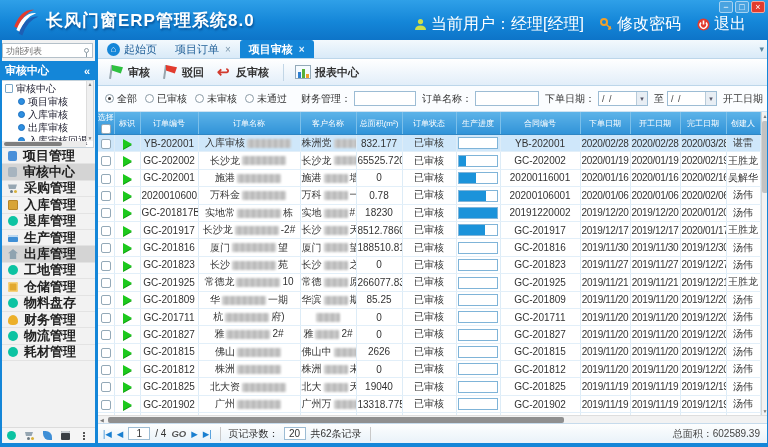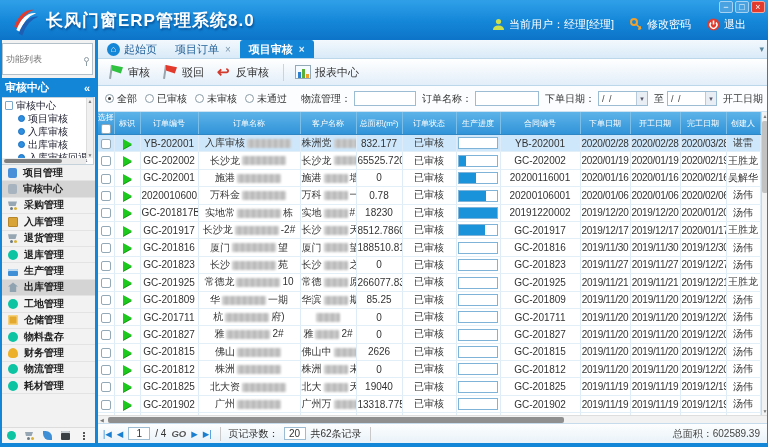--- a/index.html
+++ b/index.html
@@ -6,49 +6,49 @@
   *{box-sizing:border-box;}
   .window{width:768px;height:447px;position:relative;overflow:hidden;background:#fff;
     font-family:"Liberation Sans",sans-serif;display:flex;flex-direction:column;}
   
   .titlebar{height:40px;flex:0 0 40px;background:linear-gradient(180deg,#2fa0e8 0%,#1486d8 55%,#0d74c8 100%);
     display:flex;align-items:center;padding:0 8px;position:relative;}
   .logo{margin:2px 2px 0 2px;}
   .app-title{color:#fff;font-size:17px;font-weight:bold;letter-spacing:1px;
     text-shadow:1px 2px 2px rgba(0,50,110,.55);margin-left:4px;}
   .user-bar{margin-left:auto;display:flex;align-items:center;gap:16px;margin-right:14px;margin-top:8px;}
-  .ub-item{display:flex;align-items:center;gap:4px;color:#fff;font-size:11px;cursor:default;white-space:nowrap;}
+  .ub-item{display:flex;align-items:center;gap:4px;color:#fff;font-size:16px;cursor:default;white-space:nowrap;}
   .win-btns{position:absolute;top:1px;right:3px;display:flex;gap:2px;}
   .wbtn{width:14px;height:12px;font-size:9px;line-height:10px;text-align:center;color:#fff;
     background:#4aa3e0;border:1px solid #a5d2f2;border-radius:2px;cursor:default;}
   .wbtn.close{background:#e23b2e;border-color:#f2a79f;}
   
   .content{flex:1;display:flex;min-height:0;}
   
   .sidebar{width:95px;flex:0 0 95px;background:#f2f2f2;display:flex;flex-direction:column;min-height:0;}
-  .fn-search{margin:3px 2px;height:32px;background:#fff;border:1px solid #b4c0c9;display:flex;align-items:center;padding:0 3px;}
+  .fn-search{margin:3px 2px;height:15px;background:#fff;border:1px solid #b4c0c9;display:flex;align-items:center;padding:0 3px;}
   .fn-search input{flex:1;border:none;outline:none;font-size:9px;color:#555;width:60px;padding:0;font-family:inherit;background:transparent;}
   .pin{width:5px;height:5px;border:1px solid #8d9ba5;border-radius:50%;position:relative;flex:0 0 auto;}
   .pin::after{content:"";position:absolute;left:1px;top:4px;width:1px;height:4px;background:#8d9ba5;}
   .side-head{height:19px;flex:0 0 19px;background:#1486d8;color:#fff;font-size:11px;font-weight:bold;
     display:flex;align-items:center;justify-content:space-between;padding:0 5px;}
   .collapse{font-size:11px;cursor:default;}
   .tree{height:68px;flex:0 0 68px;background:#fff;border:1px solid #c5d2db;margin:0 1px;position:relative;
     font-size:10px;color:#223;overflow:hidden;padding:1px 8px 7px 3px;}
   .t-root,.t-row{height:13px;display:flex;align-items:center;gap:3px;white-space:nowrap;}
   .t-row{padding-left:13px;}
   .t-folder{width:8px;height:9px;border:1px solid #7ba7c8;background:#fdfdfd;border-radius:1px;flex:0 0 auto;}
   .t-dot{width:7px;height:7px;border-radius:50%;background:#2e8fe0;border:1px solid #1a6fc0;flex:0 0 auto;}
   .t-vscroll{position:absolute;right:0;top:0;bottom:6px;width:7px;background:#f0f0f0;border-left:1px solid #ddd;
     display:flex;flex-direction:column;justify-content:space-between;align-items:center;font-size:5px;color:#777;}
   .t-hscroll{position:absolute;left:0;right:7px;bottom:0;height:6px;background:#ececec;}
   .t-hthumb{position:absolute;left:2px;top:1px;height:4px;width:58px;background:#7f7f7f;border-radius:2px;}
   .side-items{display:flex;flex-direction:column;}
   .s-item{height:16.4px;flex:0 0 16.4px;display:flex;align-items:center;gap:6px;padding-left:8px;
-    font-size:10px;font-weight:bold;color:#222;border-bottom:1px solid #e3e3e3;background:#f2f2f2;cursor:default;white-space:nowrap;}
+    font-size:13px;font-weight:bold;color:#222;border-bottom:1px solid #e3e3e3;background:#f2f2f2;cursor:default;white-space:nowrap;}
   .s-item.selected{background:#d4d4d4;}
   .li-ic{width:10px;height:10px;flex:0 0 auto;display:inline-block;}
   .ic-dot{background:#0cc3a2;border-radius:50%;}
   .ic-doc-blue{background:#4a90d9;border-radius:2px;width:9px;}
   .ic-doc-gray{background:#a7b4bf;border-radius:2px;width:9px;}
   .ic-cart{position:relative;}
   .ic-cart::before{content:"";position:absolute;left:0;right:1px;top:1px;bottom:4px;background:#96a6b2;
     clip-path:polygon(0 0,100% 0,82% 100%,12% 100%);}
   .ic-cart::after{content:"";position:absolute;left:2px;bottom:0;width:3px;height:3px;border-radius:50%;
     background:#6c7a84;box-shadow:4px 0 0 #d8b13a;}
@@ -70,21 +70,21 @@
   .tabbar{height:19px;flex:0 0 19px;background:linear-gradient(180deg,#f3f9fd,#d9eaf8);display:flex;align-items:stretch;position:relative;border-bottom:1px solid #bcd6ea;}
   .tabs{display:flex;}
   .tab{display:flex;align-items:center;gap:4px;padding:0 9px;font-size:11px;color:#1d5d96;cursor:default;white-space:nowrap;}
   .tab.active{background:#1486d8;color:#fff;font-weight:bold;border-radius:3px 3px 0 0;}
   .tab-home{width:13px;height:13px;border-radius:50%;background:#1486d8;color:#fff;font-size:9px;line-height:13px;text-align:center;}
   .tab-x{font-size:10px;color:#7d98ad;margin-left:2px;}
   .tab.active .tab-x{color:#dff0fc;}
   .tab-more{position:absolute;right:4px;top:4px;font-size:9px;color:#58859f;}
   
   .toolbar{height:27px;flex:0 0 27px;background:linear-gradient(180deg,#ffffff,#e2eef9);border-bottom:1px solid #bcd6ea;
-    display:flex;align-items:center;padding-left:6px;}
+    display:flex;align-items:center;padding-left:6px;font-weight:bold;}
   .tbtn{display:flex;align-items:center;gap:4px;font-size:11px;color:#333;padding:2px 8px 2px 4px;cursor:default;white-space:nowrap;}
   .tb-sep{width:1px;height:17px;background:#c2d6e6;margin:0 7px 0 2px;}
   .tb-ic{position:relative;width:16px;height:16px;flex:0 0 auto;}
   .ic-flag-green::before,.ic-flag-red::before{content:"";position:absolute;left:2px;top:1px;width:1.5px;height:14px;background:#98a5ad;transform:rotate(8deg);}
   .ic-flag-green::after{content:"";position:absolute;left:4px;top:1px;width:11px;height:9px;background:#2fc140;
     clip-path:polygon(0 0,100% 25%,80% 95%,0 60%);}
   .ic-flag-red::after{content:"";position:absolute;left:4px;top:1px;width:11px;height:9px;background:#e23b2e;
     clip-path:polygon(0 0,100% 25%,80% 95%,0 60%);}
   .ic-undo::after{content:"↩";position:absolute;left:1px;top:-1px;color:#d23b2e;font-size:15px;font-weight:bold;}
   .ic-chart::before{content:"";position:absolute;inset:1px 0 1px 0;border:1px solid #93a9b8;background:#f6fbff;
@@ -245,24 +245,20 @@
   </div>
           <div class="s-item">
     <span class="li-ic ic-cart"></span>
     <span>采购管理</span>
   </div>
           <div class="s-item">
     <span class="li-ic ic-box-gold"></span>
     <span>入库管理</span>
   </div>
           <div class="s-item">
-    <span class="li-ic ic-cart"></span>
-    <span>退货管理</span>
-  </div>
-          <div class="s-item">
     <span class="li-ic ic-dot"></span>
     <span>退库管理</span>
   </div>
           <div class="s-item">
     <span class="li-ic ic-prod"></span>
     <span>生产管理</span>
   </div>
           <div class="s-item selected">
     <span class="li-ic ic-home-gray"></span>
     <span>出库管理</span>
@@ -358,21 +354,21 @@
   </label>
             <label class="radio">
     <span class="rad"></span>
     <span>未审核</span>
   </label>
             <label class="radio">
     <span class="rad"></span>
     <span>未通过</span>
   </label>
           </span>
-        <span class="f-label">物流管理：</span>
+        <span class="f-label">财务管理：</span>
         <input class="tbx w62" style="">
         <span class="f-label">订单名称：</span>
         <input class="tbx w64" style="">
         <span class="f-label">下单日期：</span>
         <span class="datebox">
           <span class="dval">/  /</span>
           <span class="dd">▾</span>
         </span>
         <span class="f-label">至</span>
         <span class="datebox">

